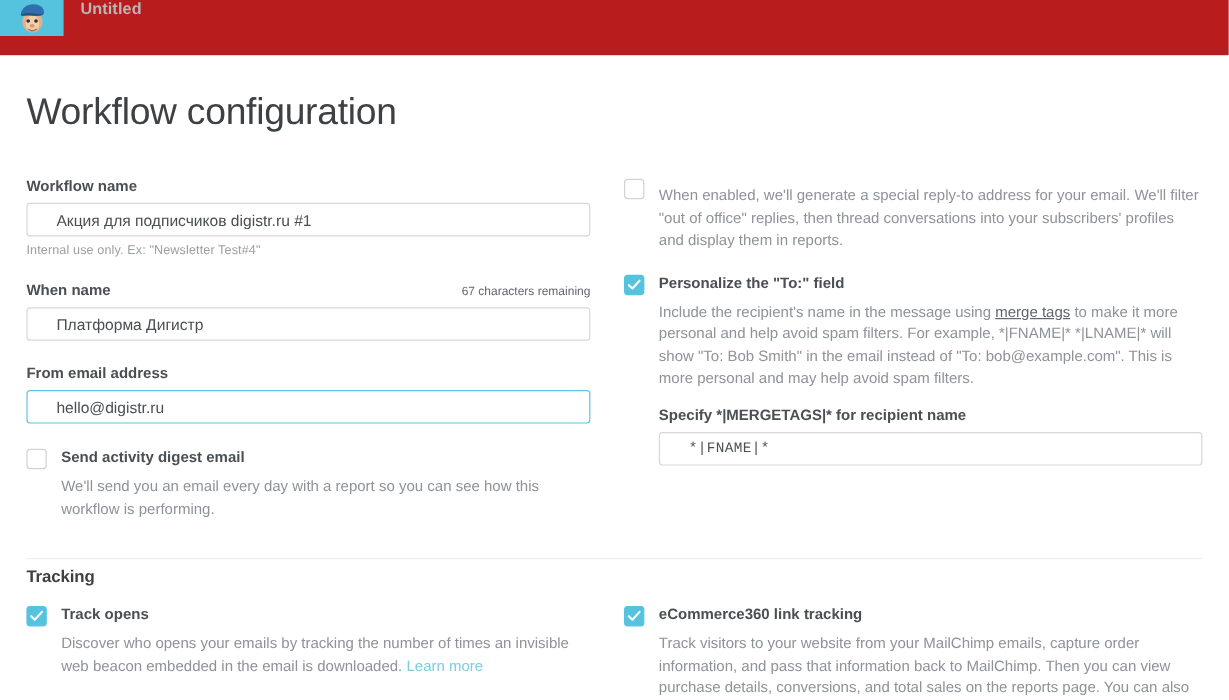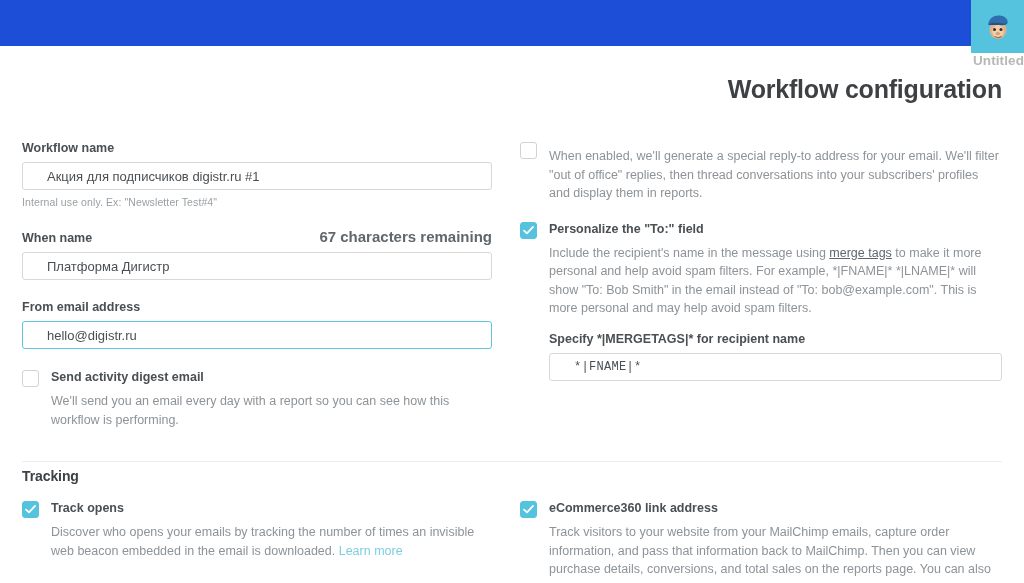--- a/index.html
+++ b/index.html
@@ -7,24 +7,23 @@
     margin: 0; padding: 0;
     width: 1024px; height: 583px;
     background: #ffffff;
     font-family: "Liberation Sans", sans-serif;
     overflow: hidden;
   }
 
   
   .topbar {
     height: 46px;
-    background: #1d4ed8;
-    display: flex;
-    align-items: flex-end;
-    flex-direction: column;
+    background: #b91c1c;
+    display: flex;
+    align-items: flex-start;
   }
   .logo-tile {
     width: 53px;
     background: #55c3dd;
     display: flex;
     align-items: center;
     justify-content: center;
     flex: 0 0 53px;
   }
   .logo-tile svg { display: block; }
@@ -34,26 +33,25 @@
     padding-left: 14px;
     color: #b7b7b7;
     font-size: 13.5px;
     font-weight: bold;
     letter-spacing: .1px;
   }
 
   
   .page { padding: 0 22px; }
   h1.page-title {
-    font-size: 25px;
-    font-weight: bold;
+    font-size: 31px;
+    font-weight: normal;
     color: #3d4144;
     margin: 29px 0 0 0;
     letter-spacing: -.2px;
-    text-align: right;
   }
 
   .cols {
     display: flex;
     margin-top: 37px;
   }
   .col-left  { width: 470px; flex: 0 0 470px; }
   .col-right { flex: 1 1 auto; padding-left: 28px; }
 
   
@@ -63,22 +61,22 @@
     justify-content: space-between;
     align-items: baseline;
     margin-bottom: 7px;
   }
   .f-label {
     font-size: 12.5px;
     font-weight: bold;
     color: #4a4f53;
   }
   .char-count {
-    font-size: 15px;
-    font-weight: bold;
+    font-size: 10px;
+    font-weight: normal;
     color: #5f676d;
     padding-left: 44px;
   }
   .text-input {
     display: block;
     width: 100%;
     height: 28px;
     border: 1px solid #d8d8d8;
     border-radius: 3px;
     padding: 0 24px;
@@ -280,20 +278,20 @@
     </div>
 
     <div class="track-right">
       <div class="cb-block">
         <span class="cb-box on">
           <svg width="11" height="11" viewBox="0 0 11 11">
               <path d="M1 5.6 L4 8.4 L10 1.9" stroke="#ffffff" stroke-width="1.8" fill="none" stroke-linecap="round" stroke-linejoin="round"></path>
             </svg>
         </span>
         <div class="cb-body">
-          <div class="cb-title">eCommerce360 link address</div>
+          <div class="cb-title">eCommerce360 link tracking</div>
           <div class="cb-desc"><span>Track visitors to your website from your MailChimp emails, capture order information, and pass that information back to MailChimp. Then you can view purchase details, conversions, and total sales on the reports page. You can also set up segments based on your subscribers' purchase activity. </span></div>
         </div>
       </div>
     </div>
 
   </div>
 </div>
 
 </body></html>

